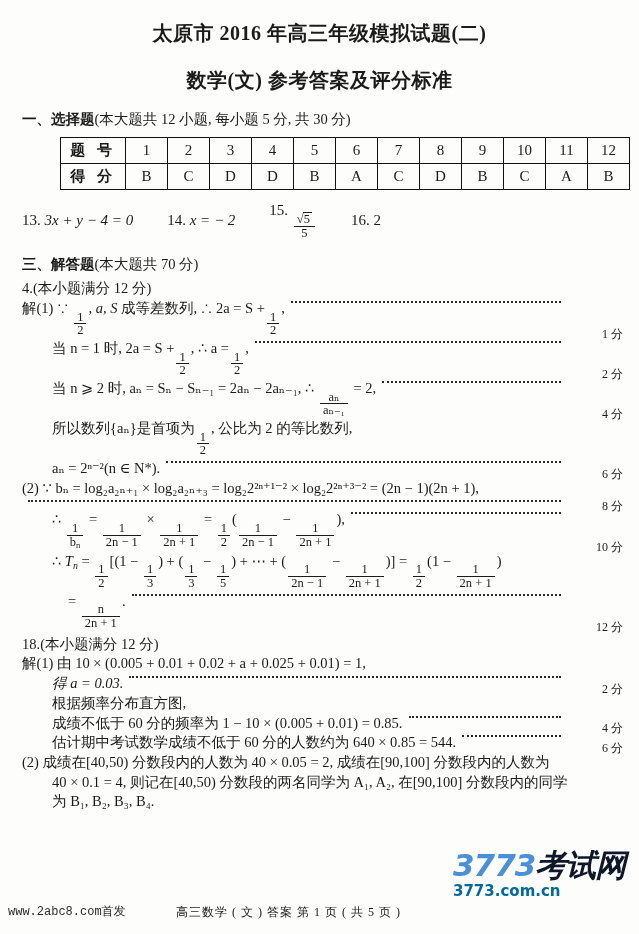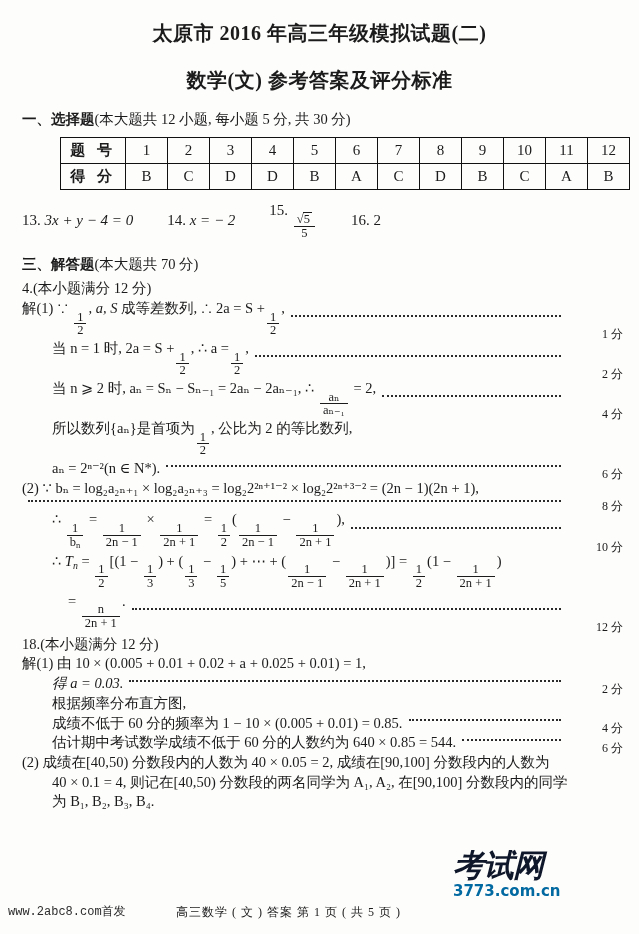--- a/index.html
+++ b/index.html
@@ -62,21 +62,21 @@
   .mi{font-style:italic;font-family:"Liberation Serif",serif;}
 
   
   .body{margin:6px 0 0 0;font-size:14.5px;line-height:1.15;}
   .qhead{margin:6px 0 2px 22px;font-size:14.5px;}
   .line{
     position:relative;
     margin:3px 0 3px 22px;
     padding-right:74px;
     display:flex;
-    align-items:center;
+    align-items:flex-start;
     white-space:nowrap;
   }
   .line .txt{flex:0 0 auto;}
   .line .dots{
     flex:1 1 auto;
     border-bottom:2.2px dotted #2a2a2a;
     margin:0 4px 6px 6px;
     min-width:10px;
     height:1px;
   }
@@ -420,19 +420,20 @@
       <span class="mark"></span>
     </div>
 
   </div>
 
   <div class="footer">
     <span class="fleft">www.2abc8.com首发</span>
     <span class="fcenter">高三数学 ( 文 ) 答案   第 1 页 ( 共 5 页 )</span>
     <div class="wm">
       <div class="wmrow">
+        <span class="big b1">3773</span>
         <span class="big b2">考试网</span>
       </div>
       <div class="small">3773.com.cn</div>
     </div>
   </div>
 
 </div>
 
 </body></html>

